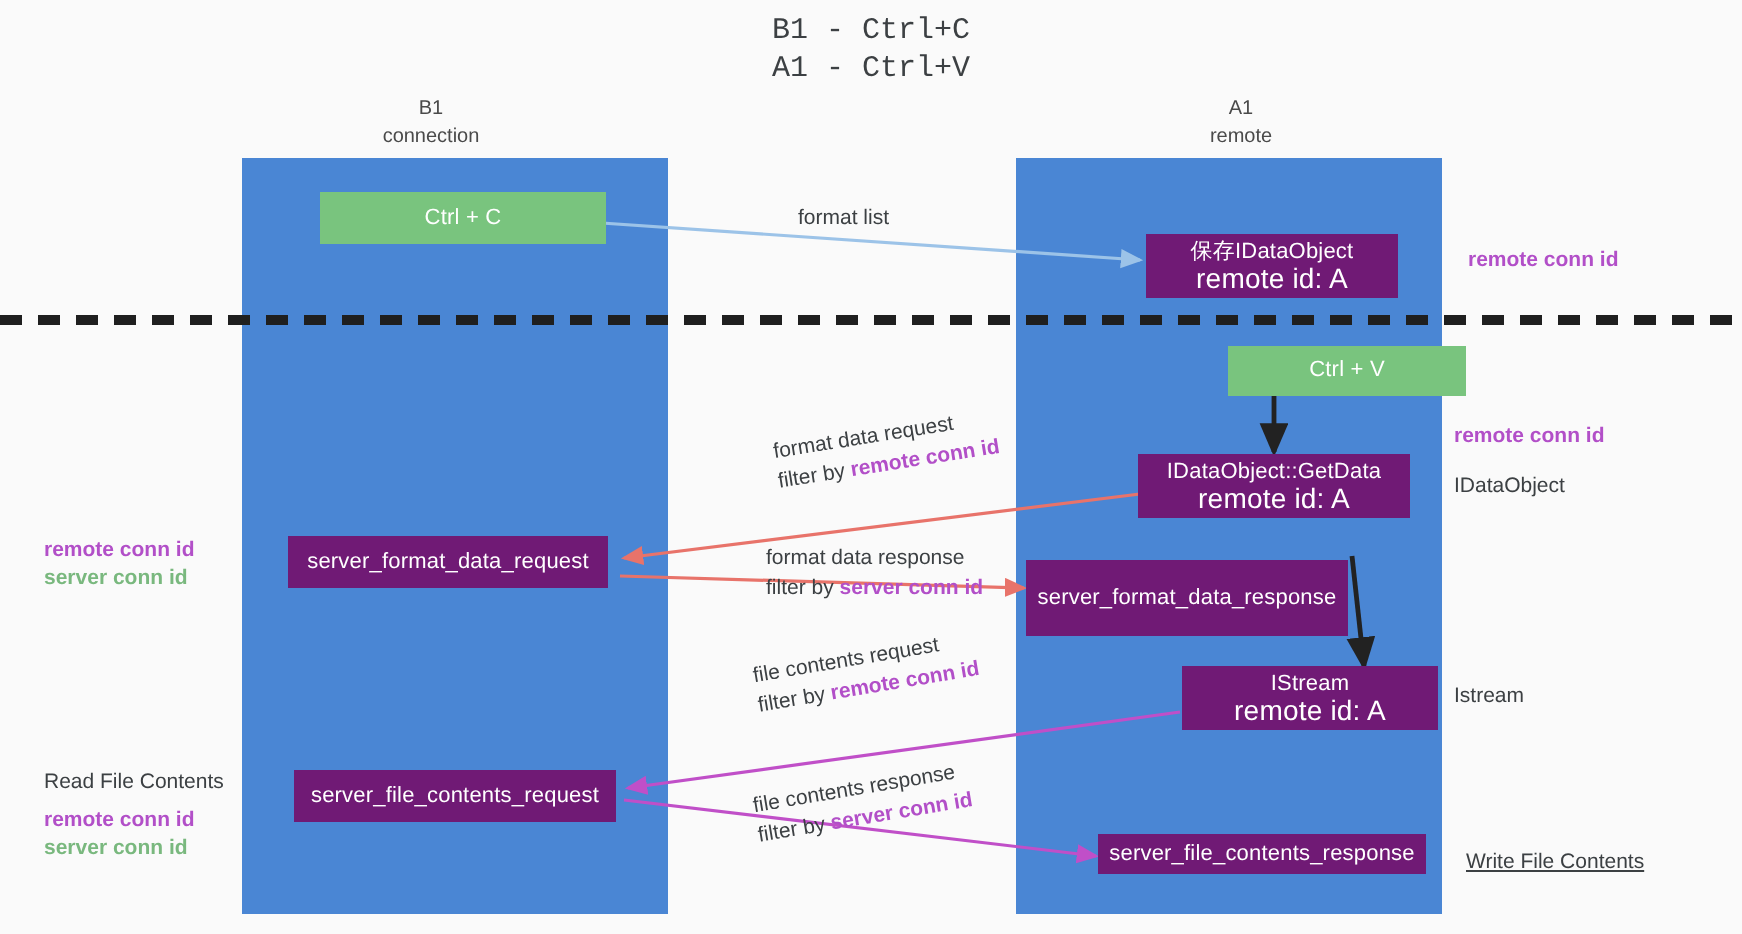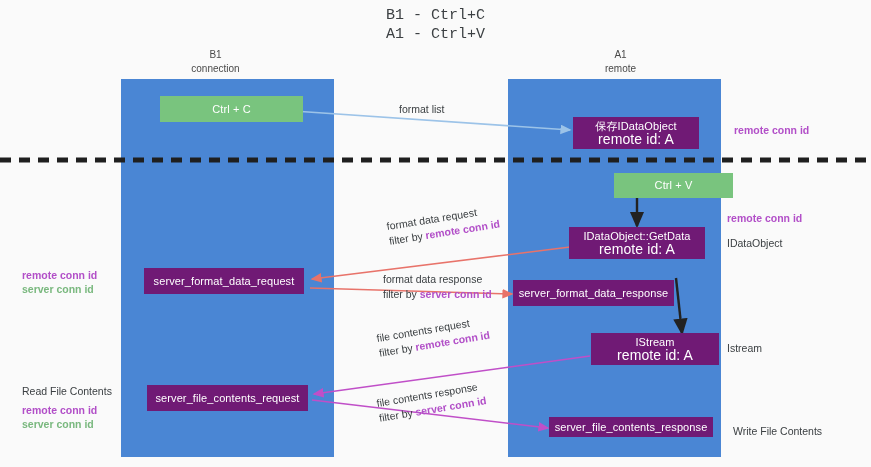--- a/index.html
+++ b/index.html
@@ -161,21 +161,21 @@
 
   <div class="abs node orange" style="left:569px; top:227px; width:136px; height:32px;">
     <div>IDataObject::GetData</div>
     <div class="l2">remote id: A</div>
   </div>
 
   <div class="abs node orange" style="left:144px; top:268px; width:160px; height:26px;">
     <div>server_format_data_request</div>
   </div>
 
-  <div class="abs node orange" style="left:513px; top:280px; width:161px; height:26px;">
+  <div class="abs node orange" style="left:513px; top:280px; width:161px; height:38px;">
     <div>server_format_data_response</div>
   </div>
 
   <div class="abs node orange" style="left:591px; top:333px; width:128px; height:32px;">
     <div>IStream</div>
     <div class="l2">remote id: A</div>
   </div>
 
   <div class="abs node orange" style="left:147px; top:385px; width:161px; height:26px;">
     <div>server_file_contents_request</div>
@@ -218,21 +218,21 @@
   </div>
 
   <div class="abs side" style="left:727px; top:236px;">
     <span class="plain">IDataObject</span>
   </div>
 
   <div class="abs side" style="left:727px; top:341px;">
     <span class="plain">Istream</span>
   </div>
 
-  <div class="abs side" style="left:733px; top:424px;">
+  <div class="abs side" style="left:733px; top:424px;text-decoration:underline;">
     <span class="plain">Write File Contents</span>
   </div>
 
   <div class="abs side" style="left:22px; top:268px;">
     <div class="rc">remote conn id</div>
     <div class="sc">server conn id</div>
   </div>
 
   <div class="abs side" style="left:22px; top:384px;text-align:center;">
     <div class="plain">Read File Contents</div>

